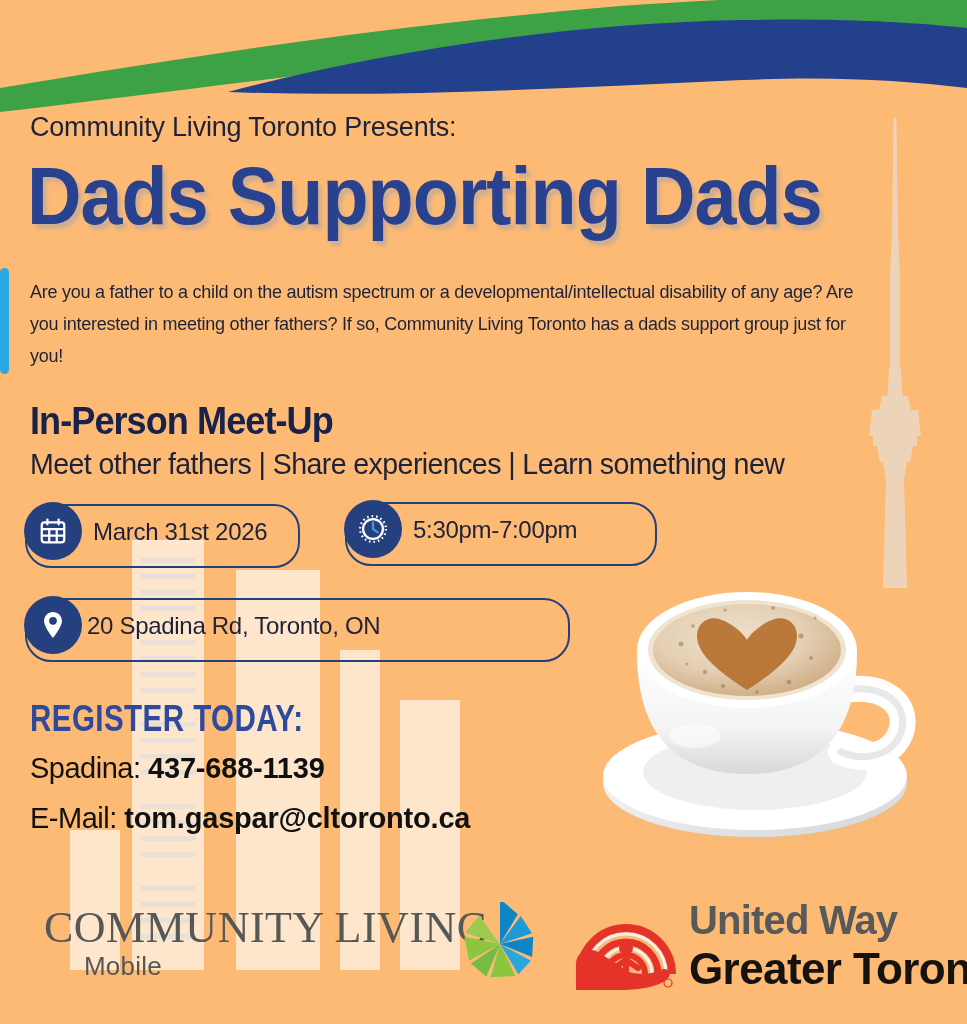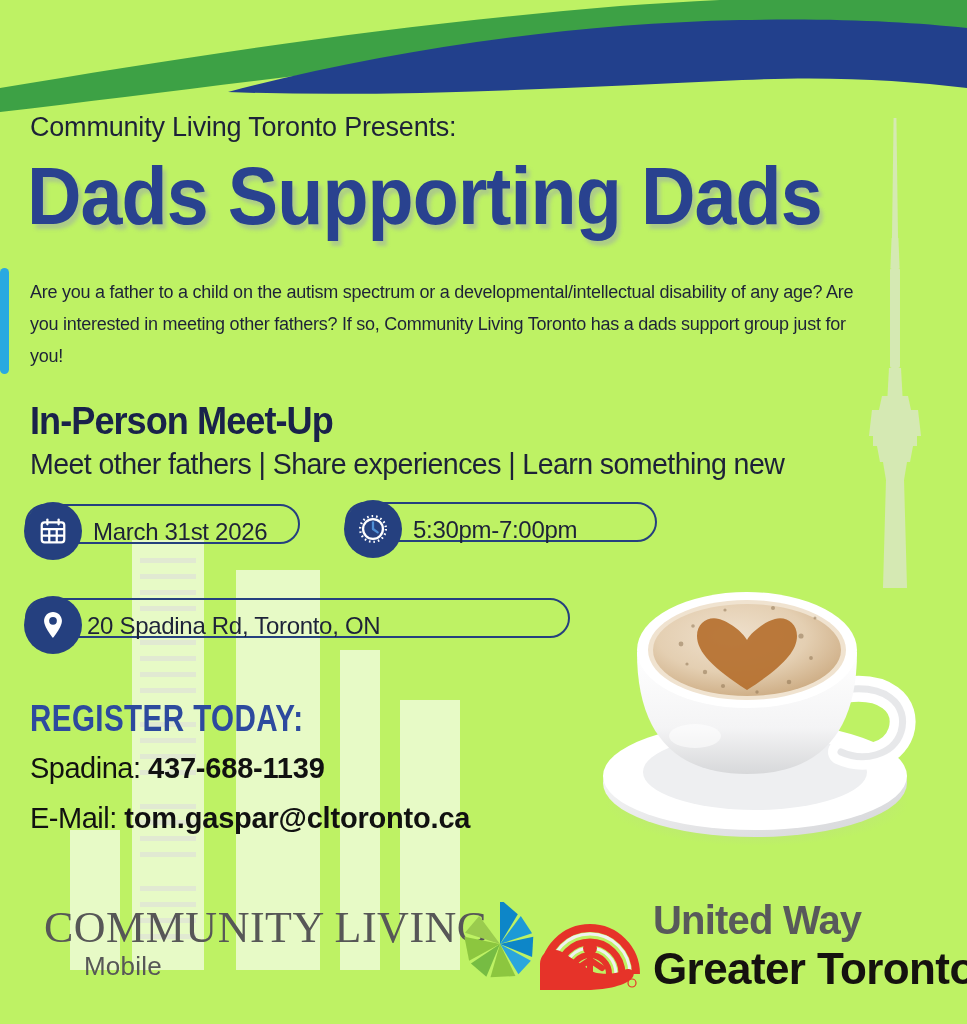--- a/index.html
+++ b/index.html
@@ -6,21 +6,21 @@
   body{
     width:967px;height:1024px;
     background:#f1f1f1;
     font-family:"Liberation Sans", sans-serif;
     overflow:hidden;
     position:relative;
   }
   #poster{
     position:absolute;inset:0;
     width:967px;height:1024px;
-    background:#bef264;
+    background:#fdba74;
     overflow:hidden;
   }
 
   
   .bg-layer{position:absolute;inset:0;pointer-events:none;}
   .swoosh{position:absolute;top:0;left:0;width:967px;height:130px;}
   .cn-tower{position:absolute;left:855px;top:118px;width:80px;height:470px;opacity:.62;}
   .skyline{position:absolute;left:40px;top:500px;width:520px;height:470px;opacity:.85;}
   .coffee{position:absolute;left:575px;top:540px;width:360px;height:330px;}
 
@@ -65,21 +65,21 @@
 
   .tagline{
     position:absolute;left:30px;top:448px;
     font-size:29px;color:#1d2238;letter-spacing:-.6px;
     white-space:nowrap;
     transform:scaleX(.985);transform-origin:left top;
   }
 
   
   .pill{
-    position:absolute;height:40px;
+    position:absolute;height:64px;
     border:2.5px solid #25407f;
     border-radius:26px;
     background:transparent;
     box-sizing:border-box;
     text-align:center;
   }
   .pill .badge{
     position:absolute;left:-3px;top:-4px;
     width:58px;height:58px;border-radius:50%;
     background:#25407f;
@@ -119,21 +119,21 @@
     font-family:"Liberation Serif", serif;
     font-size:44px;color:#575757;letter-spacing:.5px;
     white-space:nowrap;
   }
   .cl-city{
     position:absolute;left:44px;top:53px;
     font-size:26px;color:#575757;letter-spacing:.2px;
   }
   .cl-mark{position:absolute;left:418px;top:4px;width:84px;height:84px;}
 
-  .logo-uw{position:absolute;left:536px;top:888px;width:390px;height:106px;}
+  .logo-uw{position:absolute;left:572px;top:888px;width:390px;height:106px;}
   .uw-mark{position:absolute;left:0;top:2px;width:108px;height:100px;}
   .uw-l1{
     position:absolute;left:117px;top:10px;
     font-size:40px;font-weight:bold;color:#58595b;letter-spacing:-.8px;
     white-space:nowrap;
   }
   .uw-l2{
     position:absolute;left:117px;top:56px;
     font-size:44px;font-weight:bold;color:#15120f;letter-spacing:-.6px;
     white-space:nowrap;

